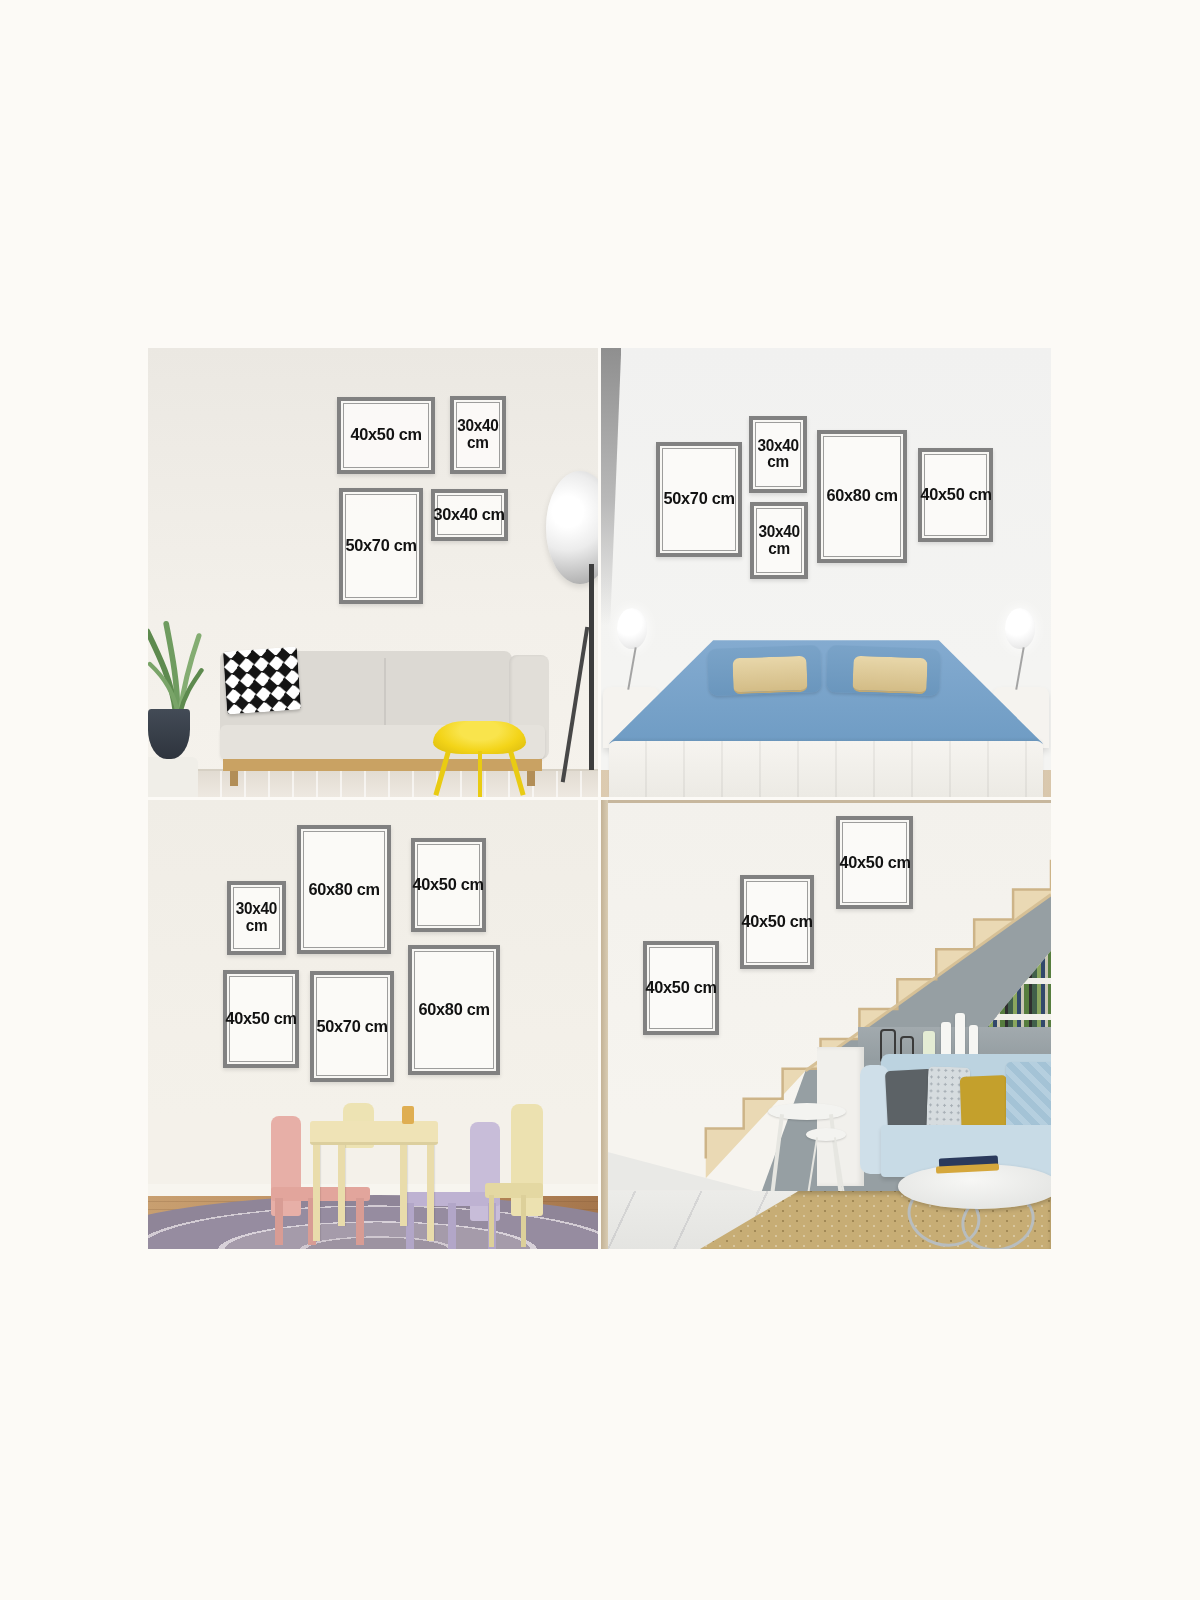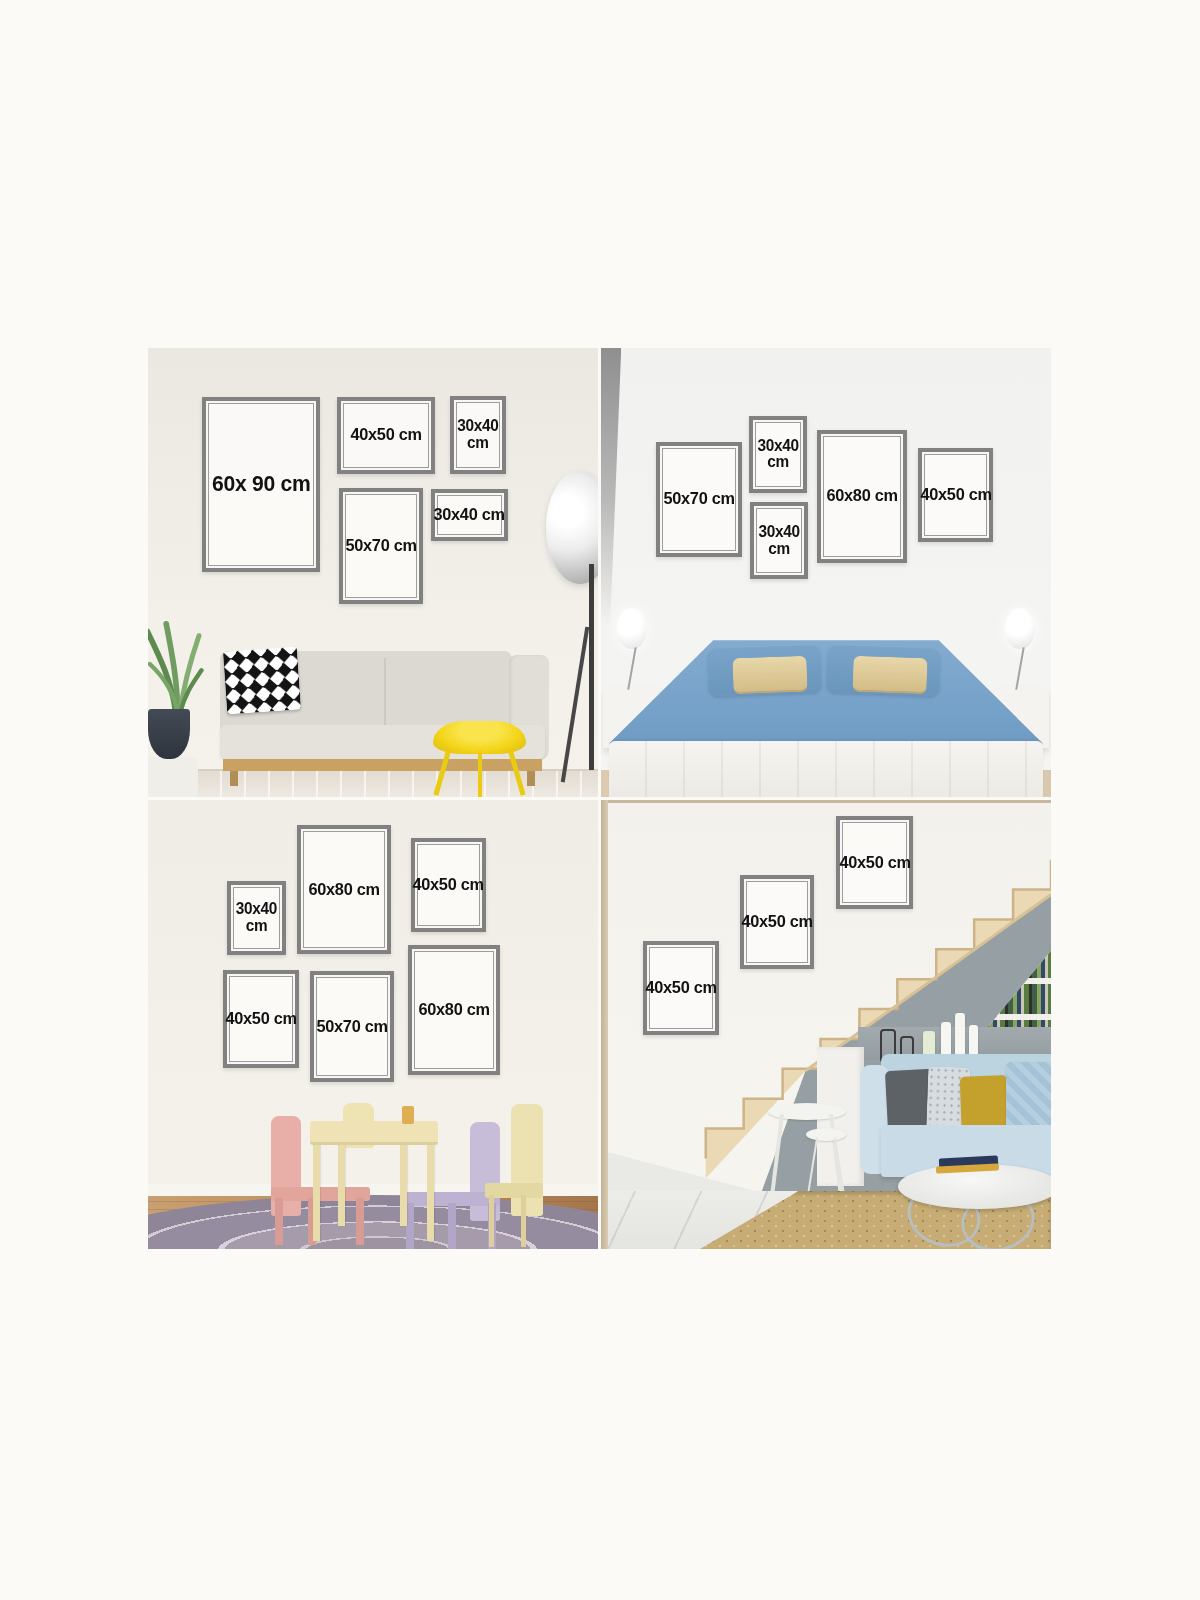--- a/index.html
+++ b/index.html
@@ -156,23 +156,20 @@
         <div class="tray"></div>
         <div class="sleg" style="left:14%;transform:rotate(16deg);"></div>
         <div class="sleg" style="left:48%;"></div>
         <div class="sleg" style="right:14%;transform:rotate(-16deg);"></div>
       </div>
 
       <div class="abs lamp-head"></div>
       <div class="abs lamp-pole"></div>
       <div class="abs lamp-leg"></div>
 
-      <div class="frame lg" style="left:12%;top:10.9%;width:26.2%;height:39.1%;">
-        <span class="frame-label">60x 90 cm</span>
-      </div>
       <div class="frame" style="left:42%;top:10.9%;width:21.8%;height:17.1%;">
         <span class="frame-label">40x50 cm</span>
       </div>
       <div class="frame wrap" style="left:67.1%;top:10.7%;width:12.4%;height:17.3%;">
         <span class="frame-label">30x40 cm</span>
       </div>
       <div class="frame" style="left:42.4%;top:31.1%;width:18.7%;height:26%;">
         <span class="frame-label">50x70 cm</span>
       </div>
       <div class="frame" style="left:62.9%;top:31.3%;width:17.1%;height:11.6%;">

